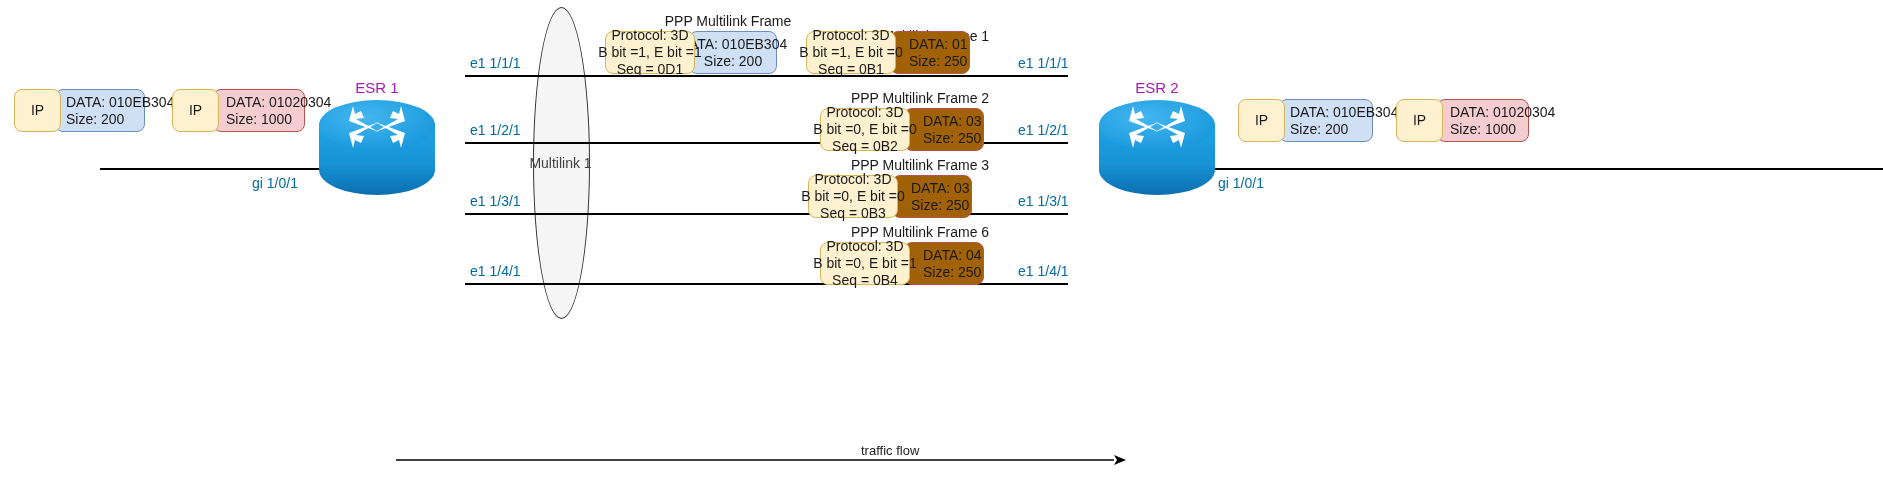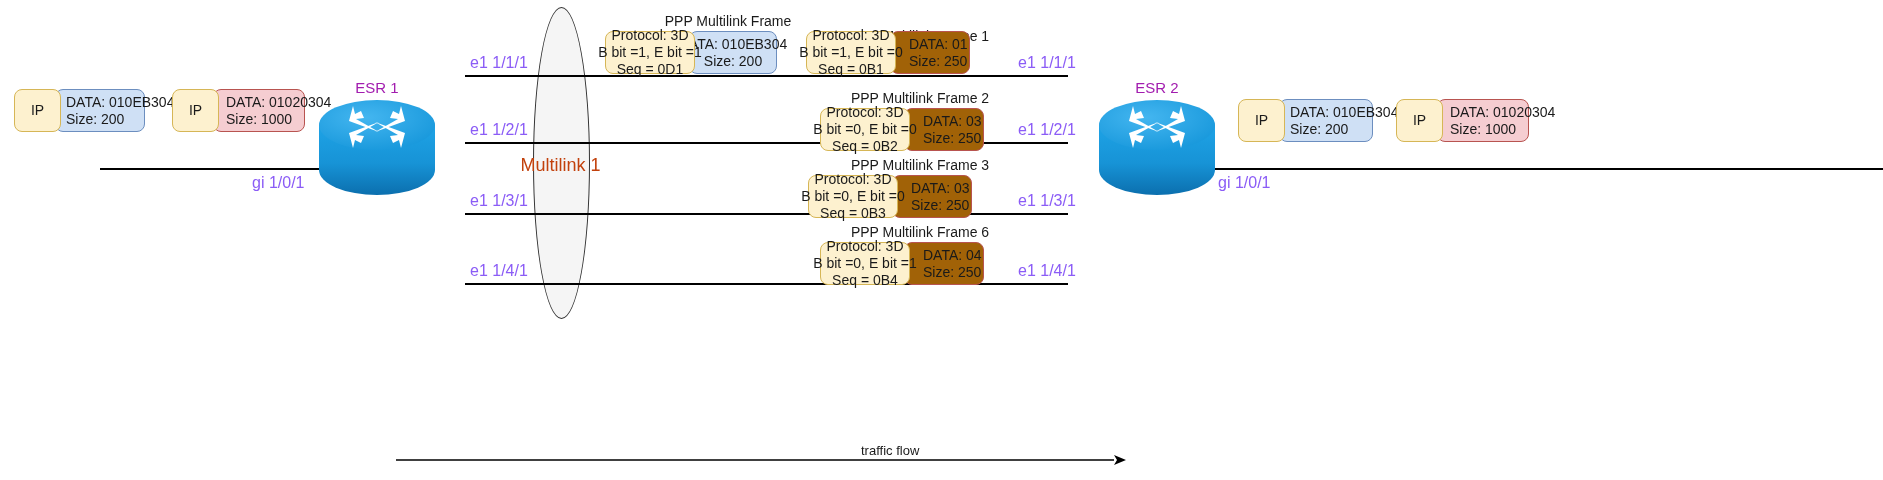--- a/index.html
+++ b/index.html
@@ -5,21 +5,21 @@
   html,body{margin:0;padding:0;background:#ffffff;}
   body{
     width:1883px;height:480px;position:relative;overflow:hidden;
     font-family:"Liberation Sans",sans-serif;color:#111111;
   }
   .canvas{position:absolute;left:0;top:0;width:1883px;height:480px;}
   .abs{position:absolute;}
 
   
   .lbl{
-    font-size:16px;color:#8b5cf6;white-space:nowrap;
+    font-size:14px;color:#0369a1;white-space:nowrap;
     line-height:16px;
   }
   .router-name{font-size:15px;color:#a21caf;white-space:nowrap;text-align:center;}
   .frame-title{font-size:14px;color:#1a1a1a;white-space:nowrap;text-align:center;}
 
   
   .hline{background:#000000;height:1.6px;}
 
   
   .box{
@@ -42,21 +42,21 @@
   .router svg{display:block;}
 
   
   .ellipse{
     position:absolute;
     border:1.5px solid #333333;
     background:#f5f5f5;
     border-radius:50%;
   }
   .ellipse-label{
-    position:absolute;font-size:18px;color:#c2410c;white-space:nowrap;text-align:center;
+    position:absolute;font-size:14px;color:#404040;white-space:nowrap;text-align:center;
   }
 
   
   .flow-label{font-size:13px;color:#1a1a1a;white-space:nowrap;}
 </style>
 </head>
 <body>
 
 <div class="canvas">
 

